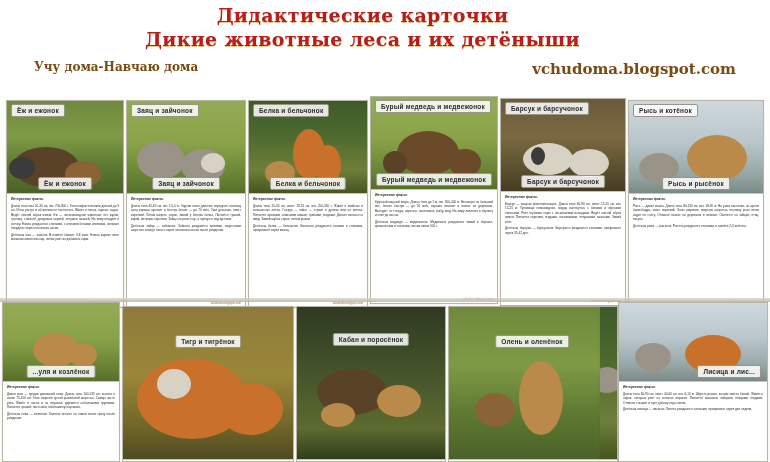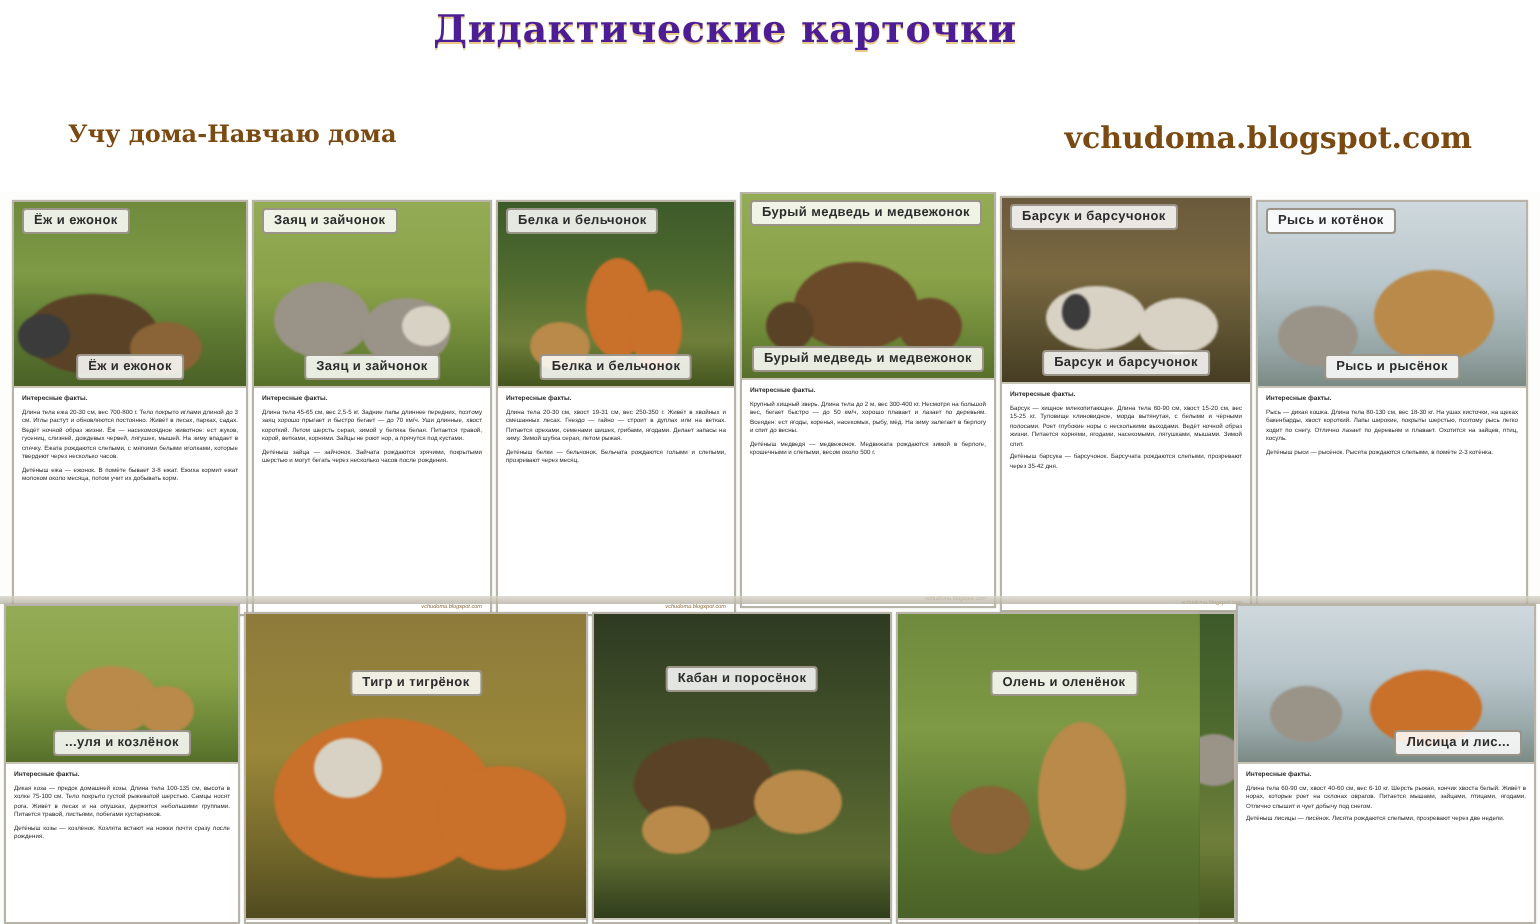--- a/index.html
+++ b/index.html
@@ -29,21 +29,21 @@
     height: 96px;
     background: #ffffff;
     z-index: 30;
   }
   .title-1, .title-2 {
     position: absolute;
     width: 725px;
     text-align: center;
     font-family: "DejaVu Serif", serif;
     font-weight: bold;
-    color: #4c1d95;
+    color: #b91c1c;
     letter-spacing: 0.3px;
     text-shadow: 0 1px 0 #e9c98a;
   }
   .title-1 {
     top: 4px;
     font-size: 19px;
   }
   .title-2 {
     top: 28px;
     font-size: 19px;
@@ -171,20 +171,21 @@
     opacity: .8;
   }
 </style>
 </head>
 <body>
 
 <div class="page">
 
   <div class="header">
     <div class="title-1">Дидактические карточки</div>
+    <div class="title-2">Дикие животные леса и их детёныши</div>
     <div class="subtitle-left">Учу дома-Навчаю дома</div>
     <div class="subtitle-right">vchudoma.blogspot.com</div>
   </div>
 
   <div class="sheet">
 
     <div class="card" style="left:6px; top:8px; width:118px; height:208px;">
       <div class="photo scene-grass">
         <div class="blob animal-h" style="left:6px; top:46px; width:66px; height:40px;"></div>
         <div class="blob animal-e" style="left:2px; top:56px; width:26px; height:22px;"></div>

